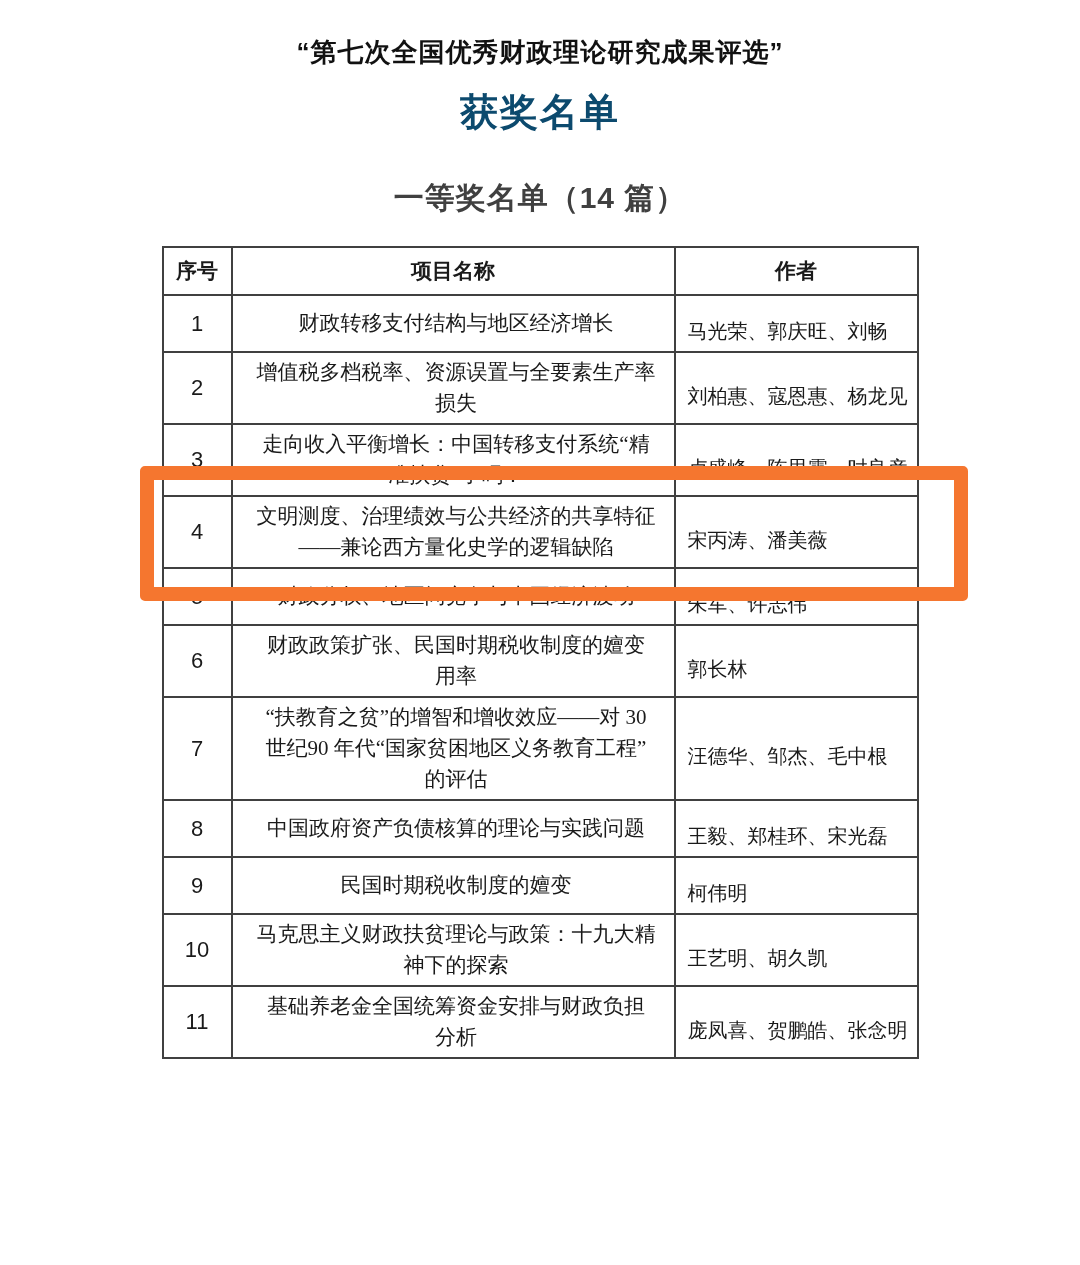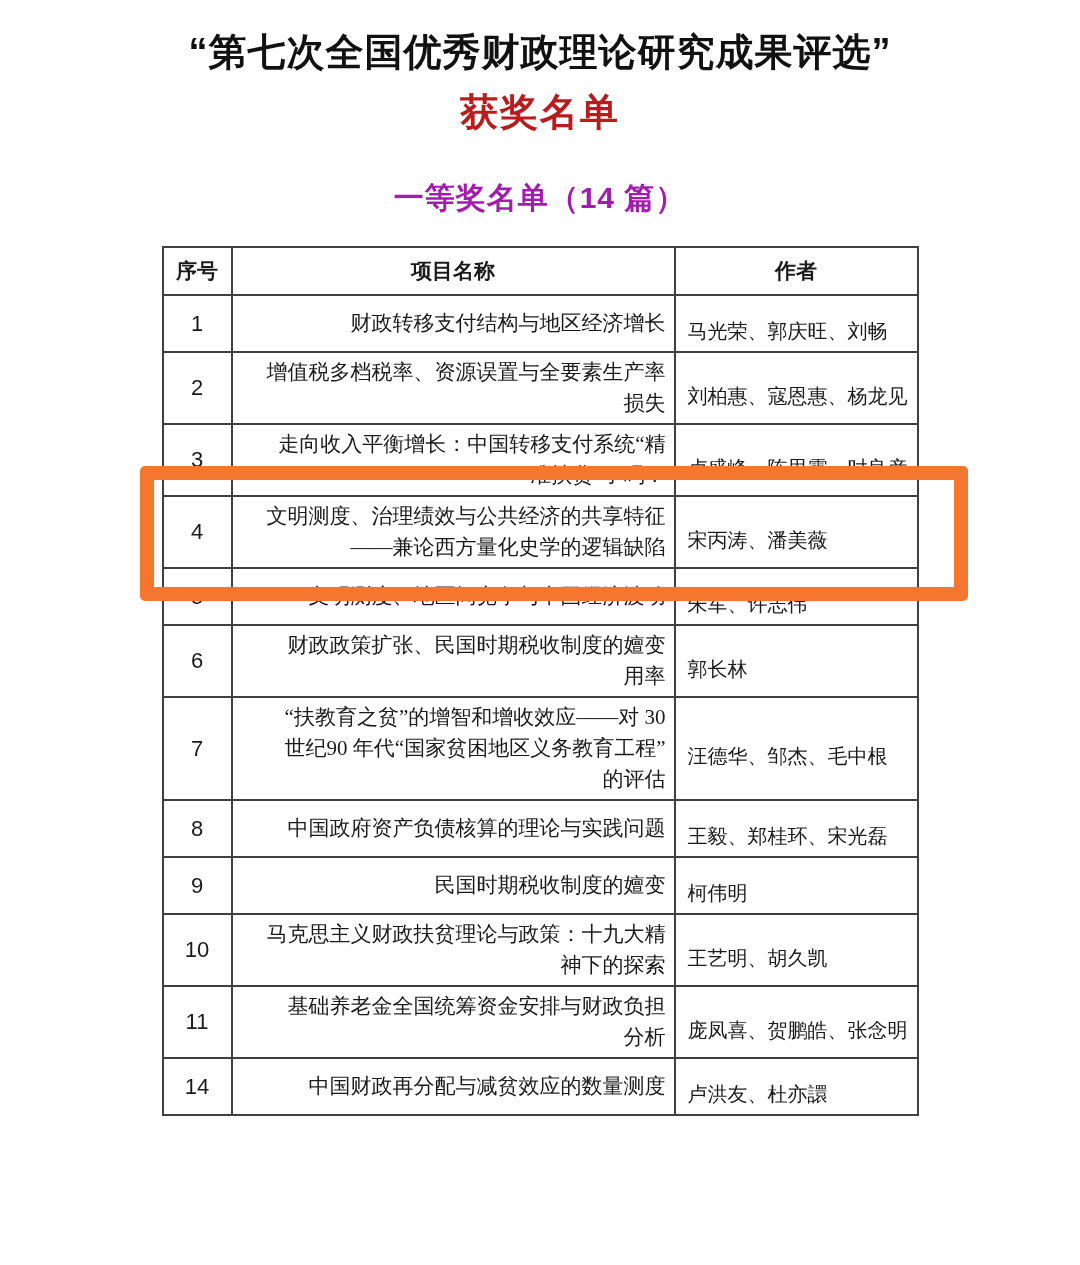--- a/index.html
+++ b/index.html
@@ -11,43 +11,43 @@
     background: #ffffff;
     color: #1a1a1a;
     overflow: hidden;
     font-family: "Liberation Serif", serif;
   }
   .title-line1 {
     margin: 28px 0 0 0;
     text-align: center;
     font-family: "Liberation Sans", sans-serif;
     font-weight: 900;
-    font-size: 38px;
+    font-size: 26px;
     line-height: 48px;
     color: #111;
     letter-spacing: 1px;
   }
   .title-line2 {
     margin: 12px 0 0 0;
     text-align: center;
     font-family: "Liberation Sans", sans-serif;
     font-weight: 900;
     font-size: 38px;
     line-height: 48px;
-    color: #b91c1c;
+    color: #0c4a6e;
     letter-spacing: 2px;
   }
   .subtitle {
     margin: 40px 0 0 0;
     text-align: center;
     font-family: "Liberation Sans", sans-serif;
     font-weight: 700;
     font-size: 30px;
     line-height: 44px;
-    color: #a21caf;
+    color: #404040;
     letter-spacing: 1px;
   }
   table.awards {
     width: 755px;
     margin: 26px auto 0 auto;
     border-collapse: collapse;
     table-layout: fixed;
   }
   table.awards col.c-num   { width: 69px; }
   table.awards col.c-title { width: 443px; }
@@ -68,21 +68,21 @@
     text-align: center;
     font-family: "Liberation Sans", sans-serif;
     font-size: 22px;
     padding: 0;
   }
   td.title-cell {
     font-size: 21px;
     line-height: 31px;
     padding: 4px 8px 4px 14px;
     white-space: pre-line;
-    text-align: right;
+    text-align: center;
     margin-left: 12px;
   }
   td.authors-cell {
     font-size: 20px;
     line-height: 31px;
     padding: 20px 4px 4px 12px;
     text-align: left;
   }
   tr.h1 { height: 50px; }
   .highlight-box {
@@ -139,21 +139,21 @@
         <td class="authors-cell">卢盛峰、陈思霞、时良彦</td>
       </tr>
       <tr>
         <td class="num">4</td>
         <td class="title-cell">文明测度、治理绩效与公共经济的共享特征
 ——兼论西方量化史学的逻辑缺陷</td>
         <td class="authors-cell">宋丙涛、潘美薇</td>
       </tr>
       <tr class="h1">
         <td class="num">5</td>
-        <td class="title-cell">文明测度、地区间竞争与中国经济波动</td>
+        <td class="title-cell">财政分权、地区间竞争与中国经济波动</td>
         <td class="authors-cell">朱军、许志伟</td>
       </tr>
       <tr>
         <td class="num">6</td>
         <td class="title-cell">财政政策扩张、民国时期税收制度的嬗变
 用率</td>
         <td class="authors-cell">郭长林</td>
       </tr>
       <tr>
         <td class="num">7</td>
@@ -177,23 +177,18 @@
         <td class="title-cell">马克思主义财政扶贫理论与政策：十九大精
 神下的探索</td>
         <td class="authors-cell">王艺明、胡久凯</td>
       </tr>
       <tr>
         <td class="num">11</td>
         <td class="title-cell">基础养老金全国统筹资金安排与财政负担
 分析</td>
         <td class="authors-cell">庞凤喜、贺鹏皓、张念明</td>
       </tr>
-      <tr class="h1">
-        <td class="num">14</td>
-        <td class="title-cell">中国财政再分配与减贫效应的数量测度</td>
-        <td class="authors-cell">卢洪友、杜亦譞</td>
-      </tr>
     </tbody>
   </table>
 
   <div class="highlight-box"></div>
 
 </div>
 
 </body></html>

